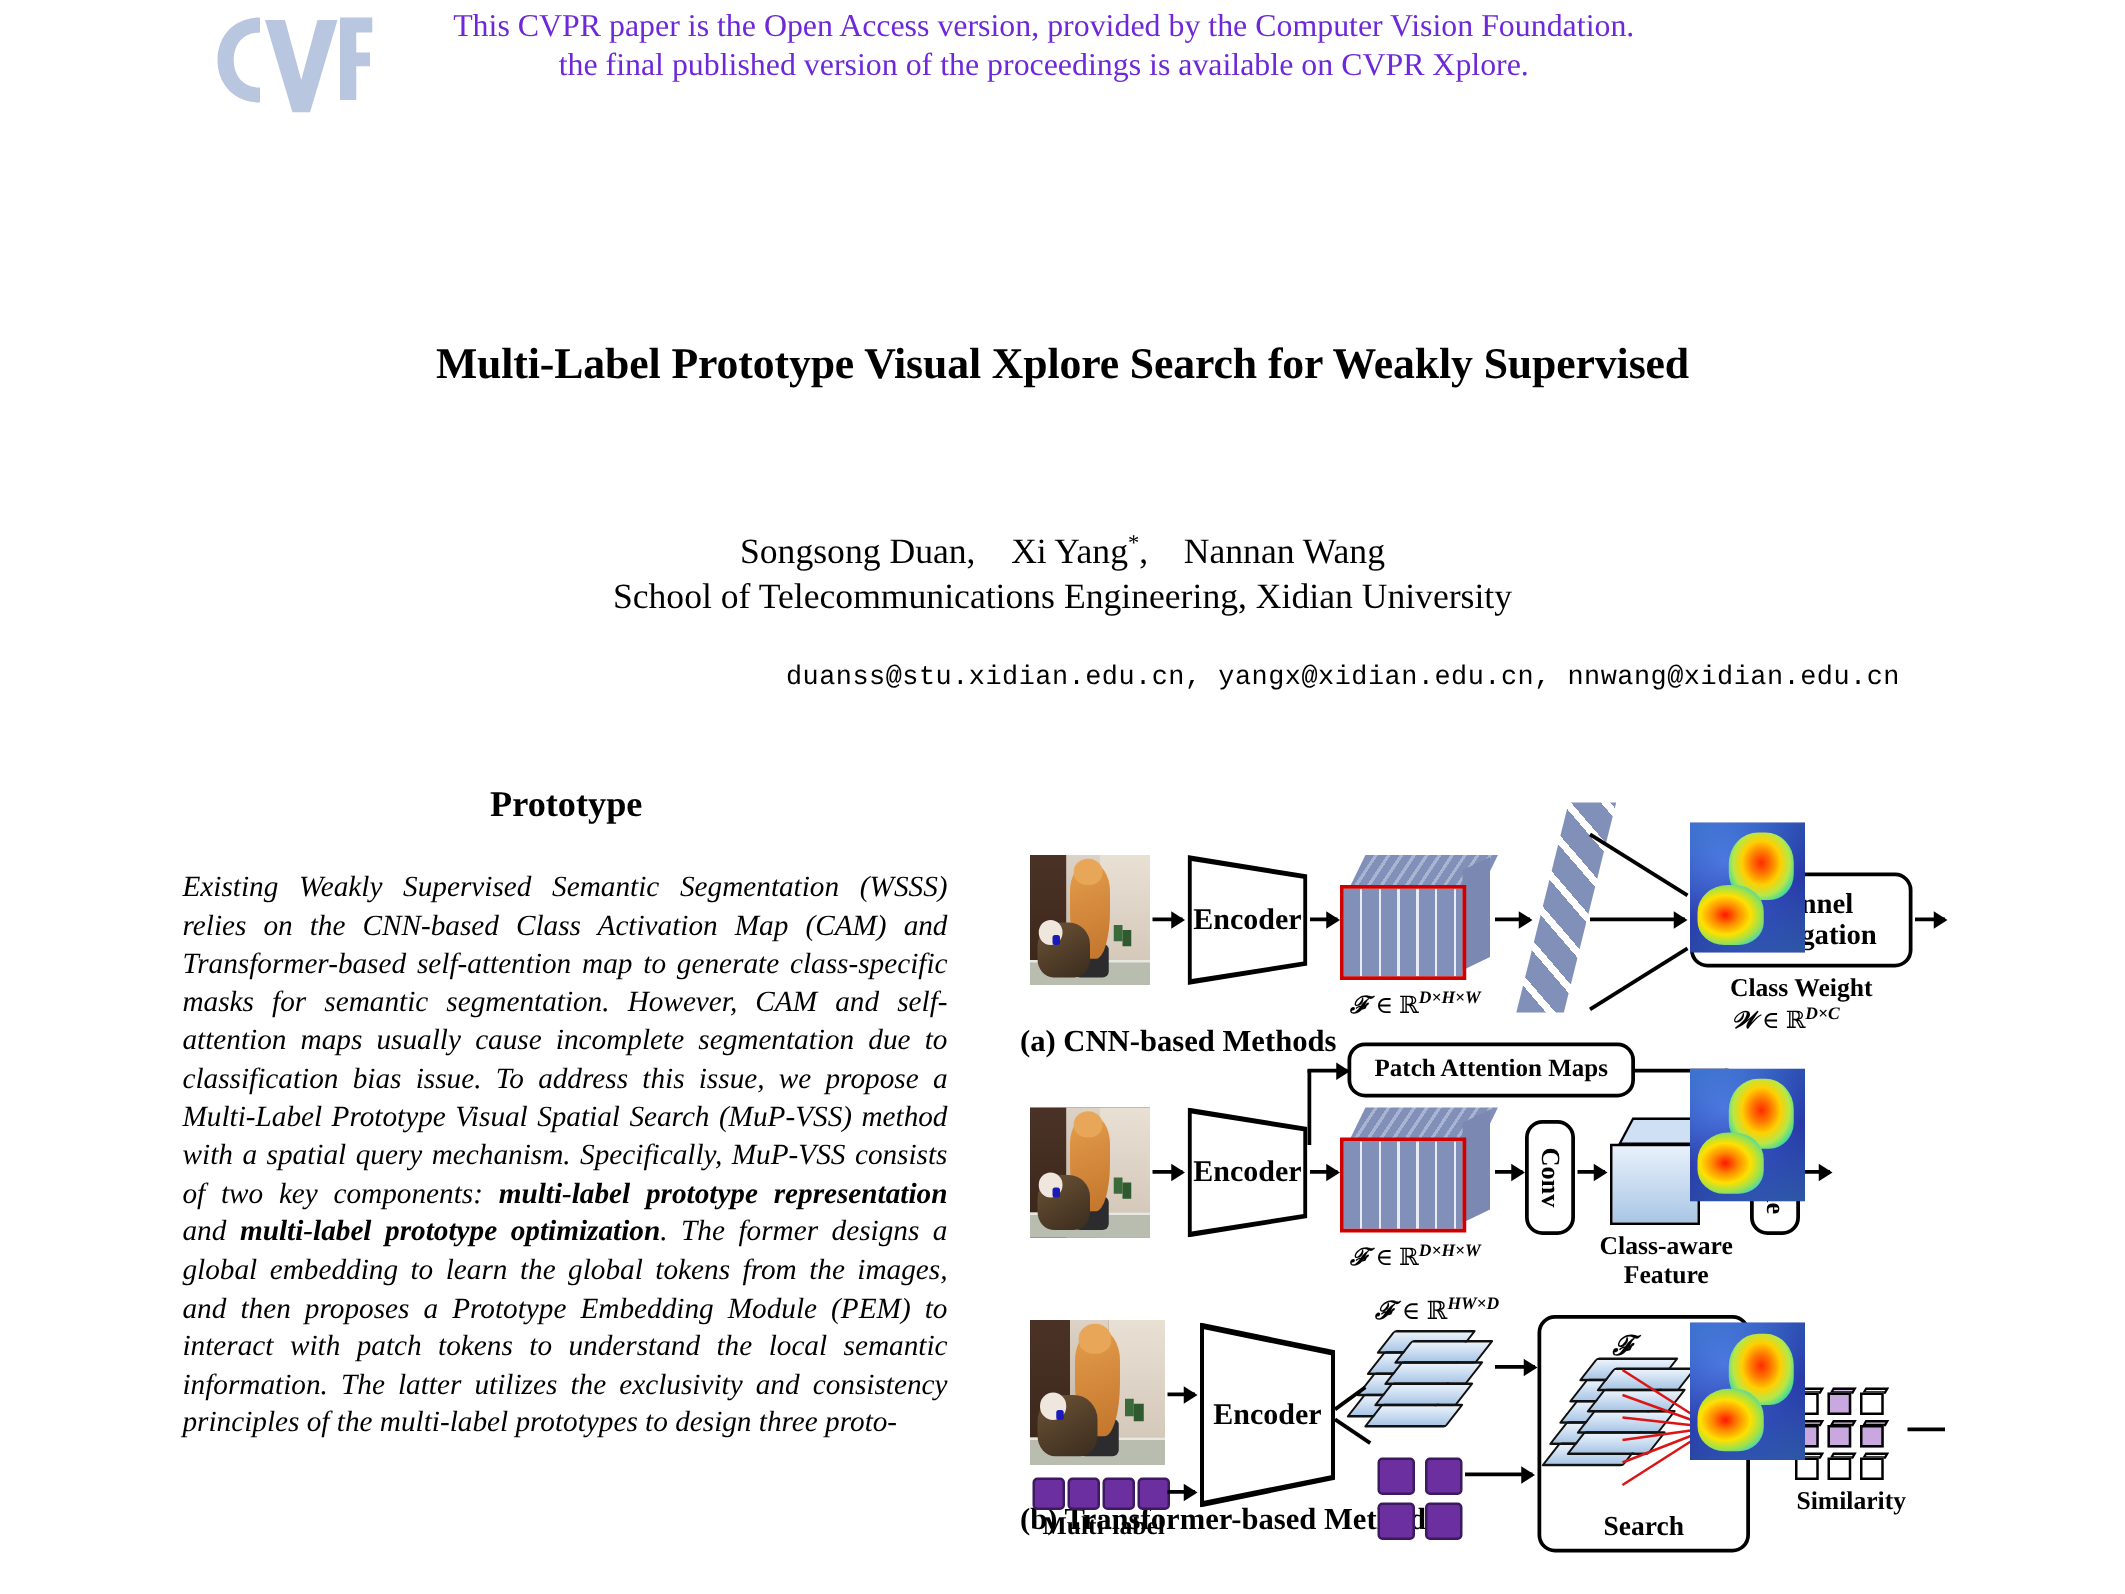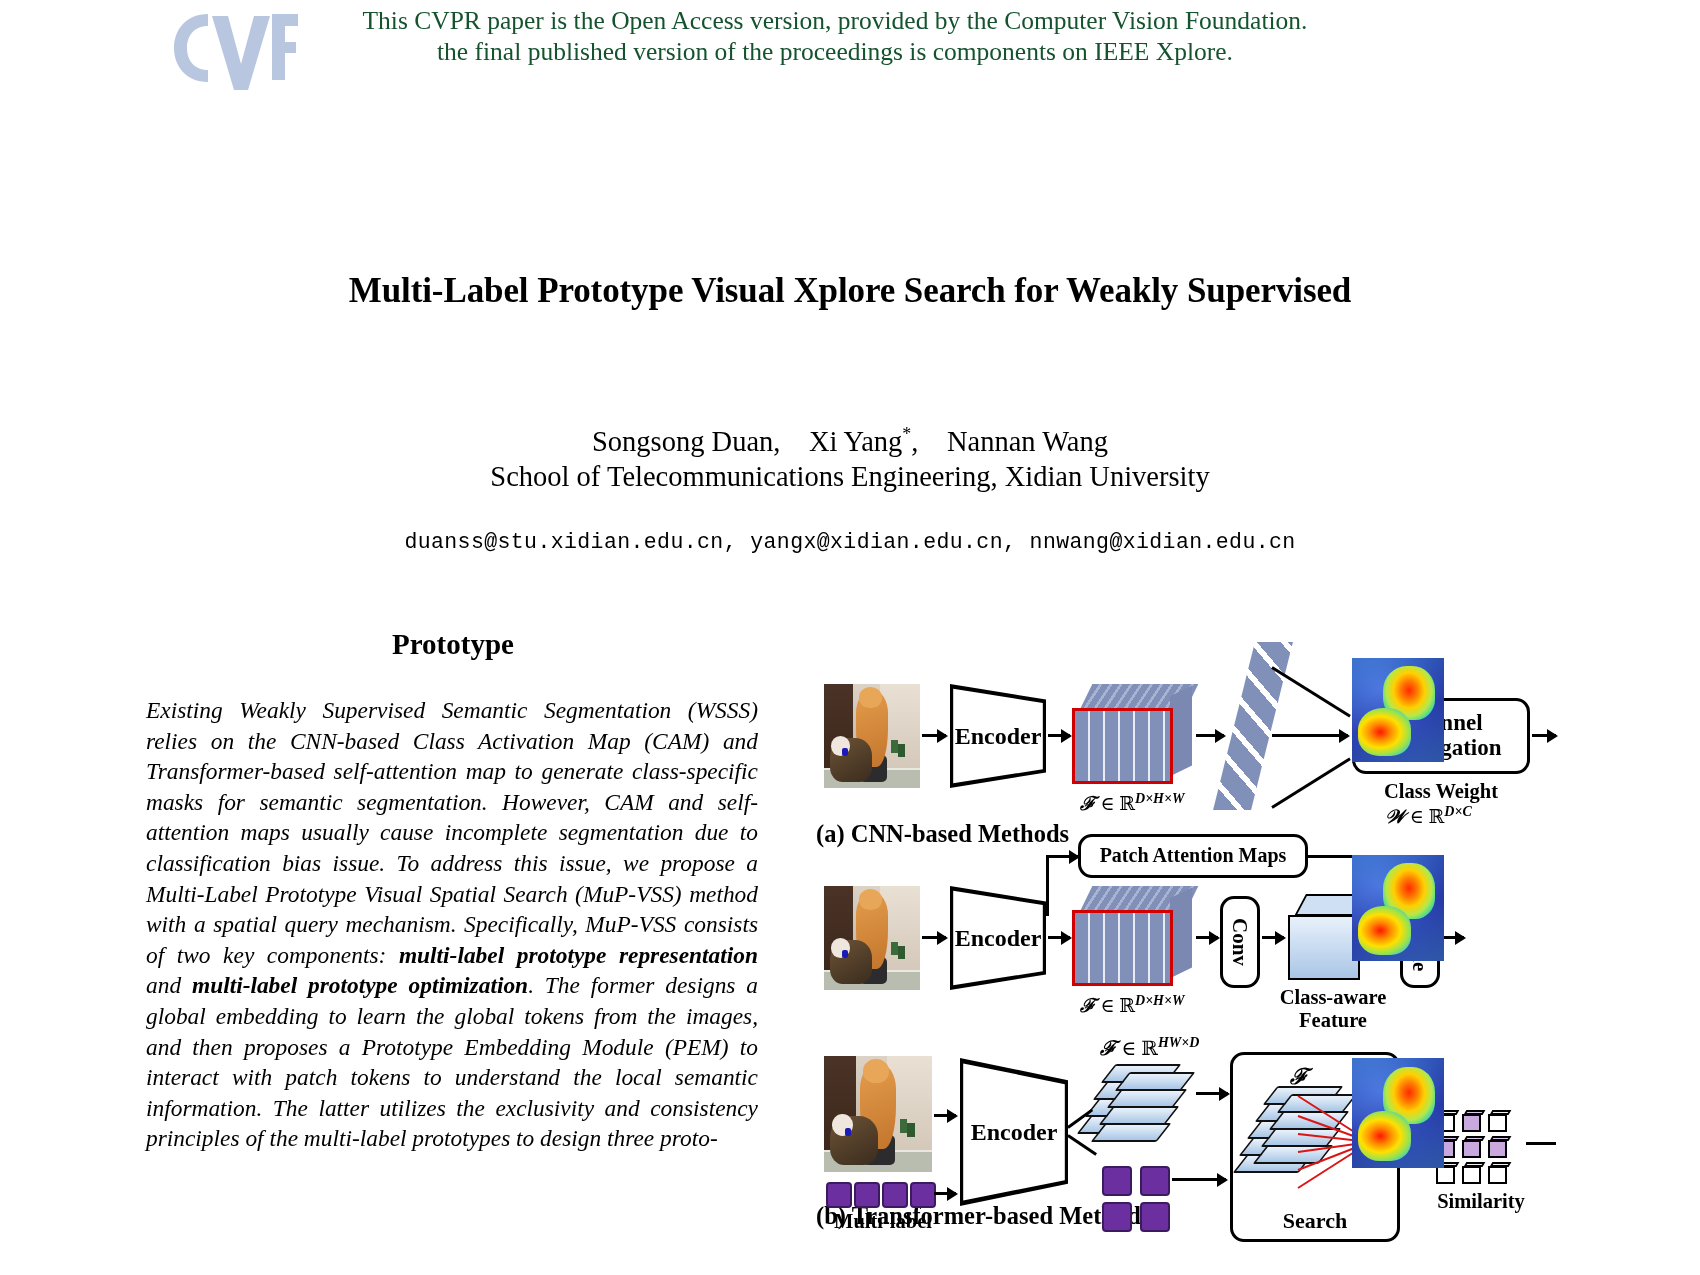--- a/index.html
+++ b/index.html
@@ -23,21 +23,21 @@
   #cvf-logo {
     position: absolute;
     left: 168px; top: 8px;
     width: 130px; height: 82px;
   }
   #wm-lines {
     position: absolute;
     left: 330px; top: 6px;
     width: 1010px;
     text-align: center;
-    color: #14532d;
+    color: #6d28d9;
     font-size: 25.5px;
     line-height: 30.5px;
     font-family: "Liberation Serif", "DejaVu Serif", serif;
     white-space: nowrap;
   }
 
   
   #title {
     position: absolute;
     left: 180px; top: 268px;
@@ -57,21 +57,21 @@
     text-align: center;
     font-size: 28.5px;
     line-height: 35px;
   }
   #authors .aline { display:block; }
   #authors sup { font-size: 18px; vertical-align: super; }
   #emails {
     position: absolute;
     left: 180px; top: 530px;
     width: 1340px;
-    text-align: center;
+    text-align: right;
     font-family: "Liberation Mono", "DejaVu Sans Mono", monospace;
     font-size: 21.5px;
     letter-spacing: 0.4px;
   }
 
   
   #abstract-head {
     position: absolute;
     left: 146px; top: 628px;
     width: 614px;
@@ -299,21 +299,21 @@
 <div id="watermark">
   <svg id="cvf-logo" viewBox="0 0 130 82">
     <g fill="#b9c6e0">
       <path d="M40 6 C18 6 6 22 6 40 C6 58 18 74 40 74 L40 62 C26 62 19 52 19 40 C19 28 26 18 40 18 Z"></path>
       <path d="M44 8 L60 8 L73 56 L86 8 L102 8 L80 82 L66 82 Z"></path>
       <path d="M104 6 L130 6 L130 18 L117 18 L117 34 L128 34 L128 45 L117 45 L117 72 L104 72 Z"></path>
     </g>
   </svg>
   <div id="wm-lines">
     <div>This CVPR paper is the Open Access version, provided by the Computer Vision Foundation.</div>
-    <div>the final published version of the proceedings is components on IEEE Xplore.</div>
+    <div>the final published version of the proceedings is available on CVPR Xplore.</div>
   </div>
 </div>
 
 <div id="title">
   <div>Multi-Label Prototype Visual Xplore Search for Weakly Supervised</div>
 </div>
 
 <div id="authors">
   <div class="aline"><span>Songsong Duan, Xi Yang</span><sup>*</sup><span>, Nannan Wang</span></div>
   <div class="aline">School of Telecommunications Engineering, Xidian University</div>

